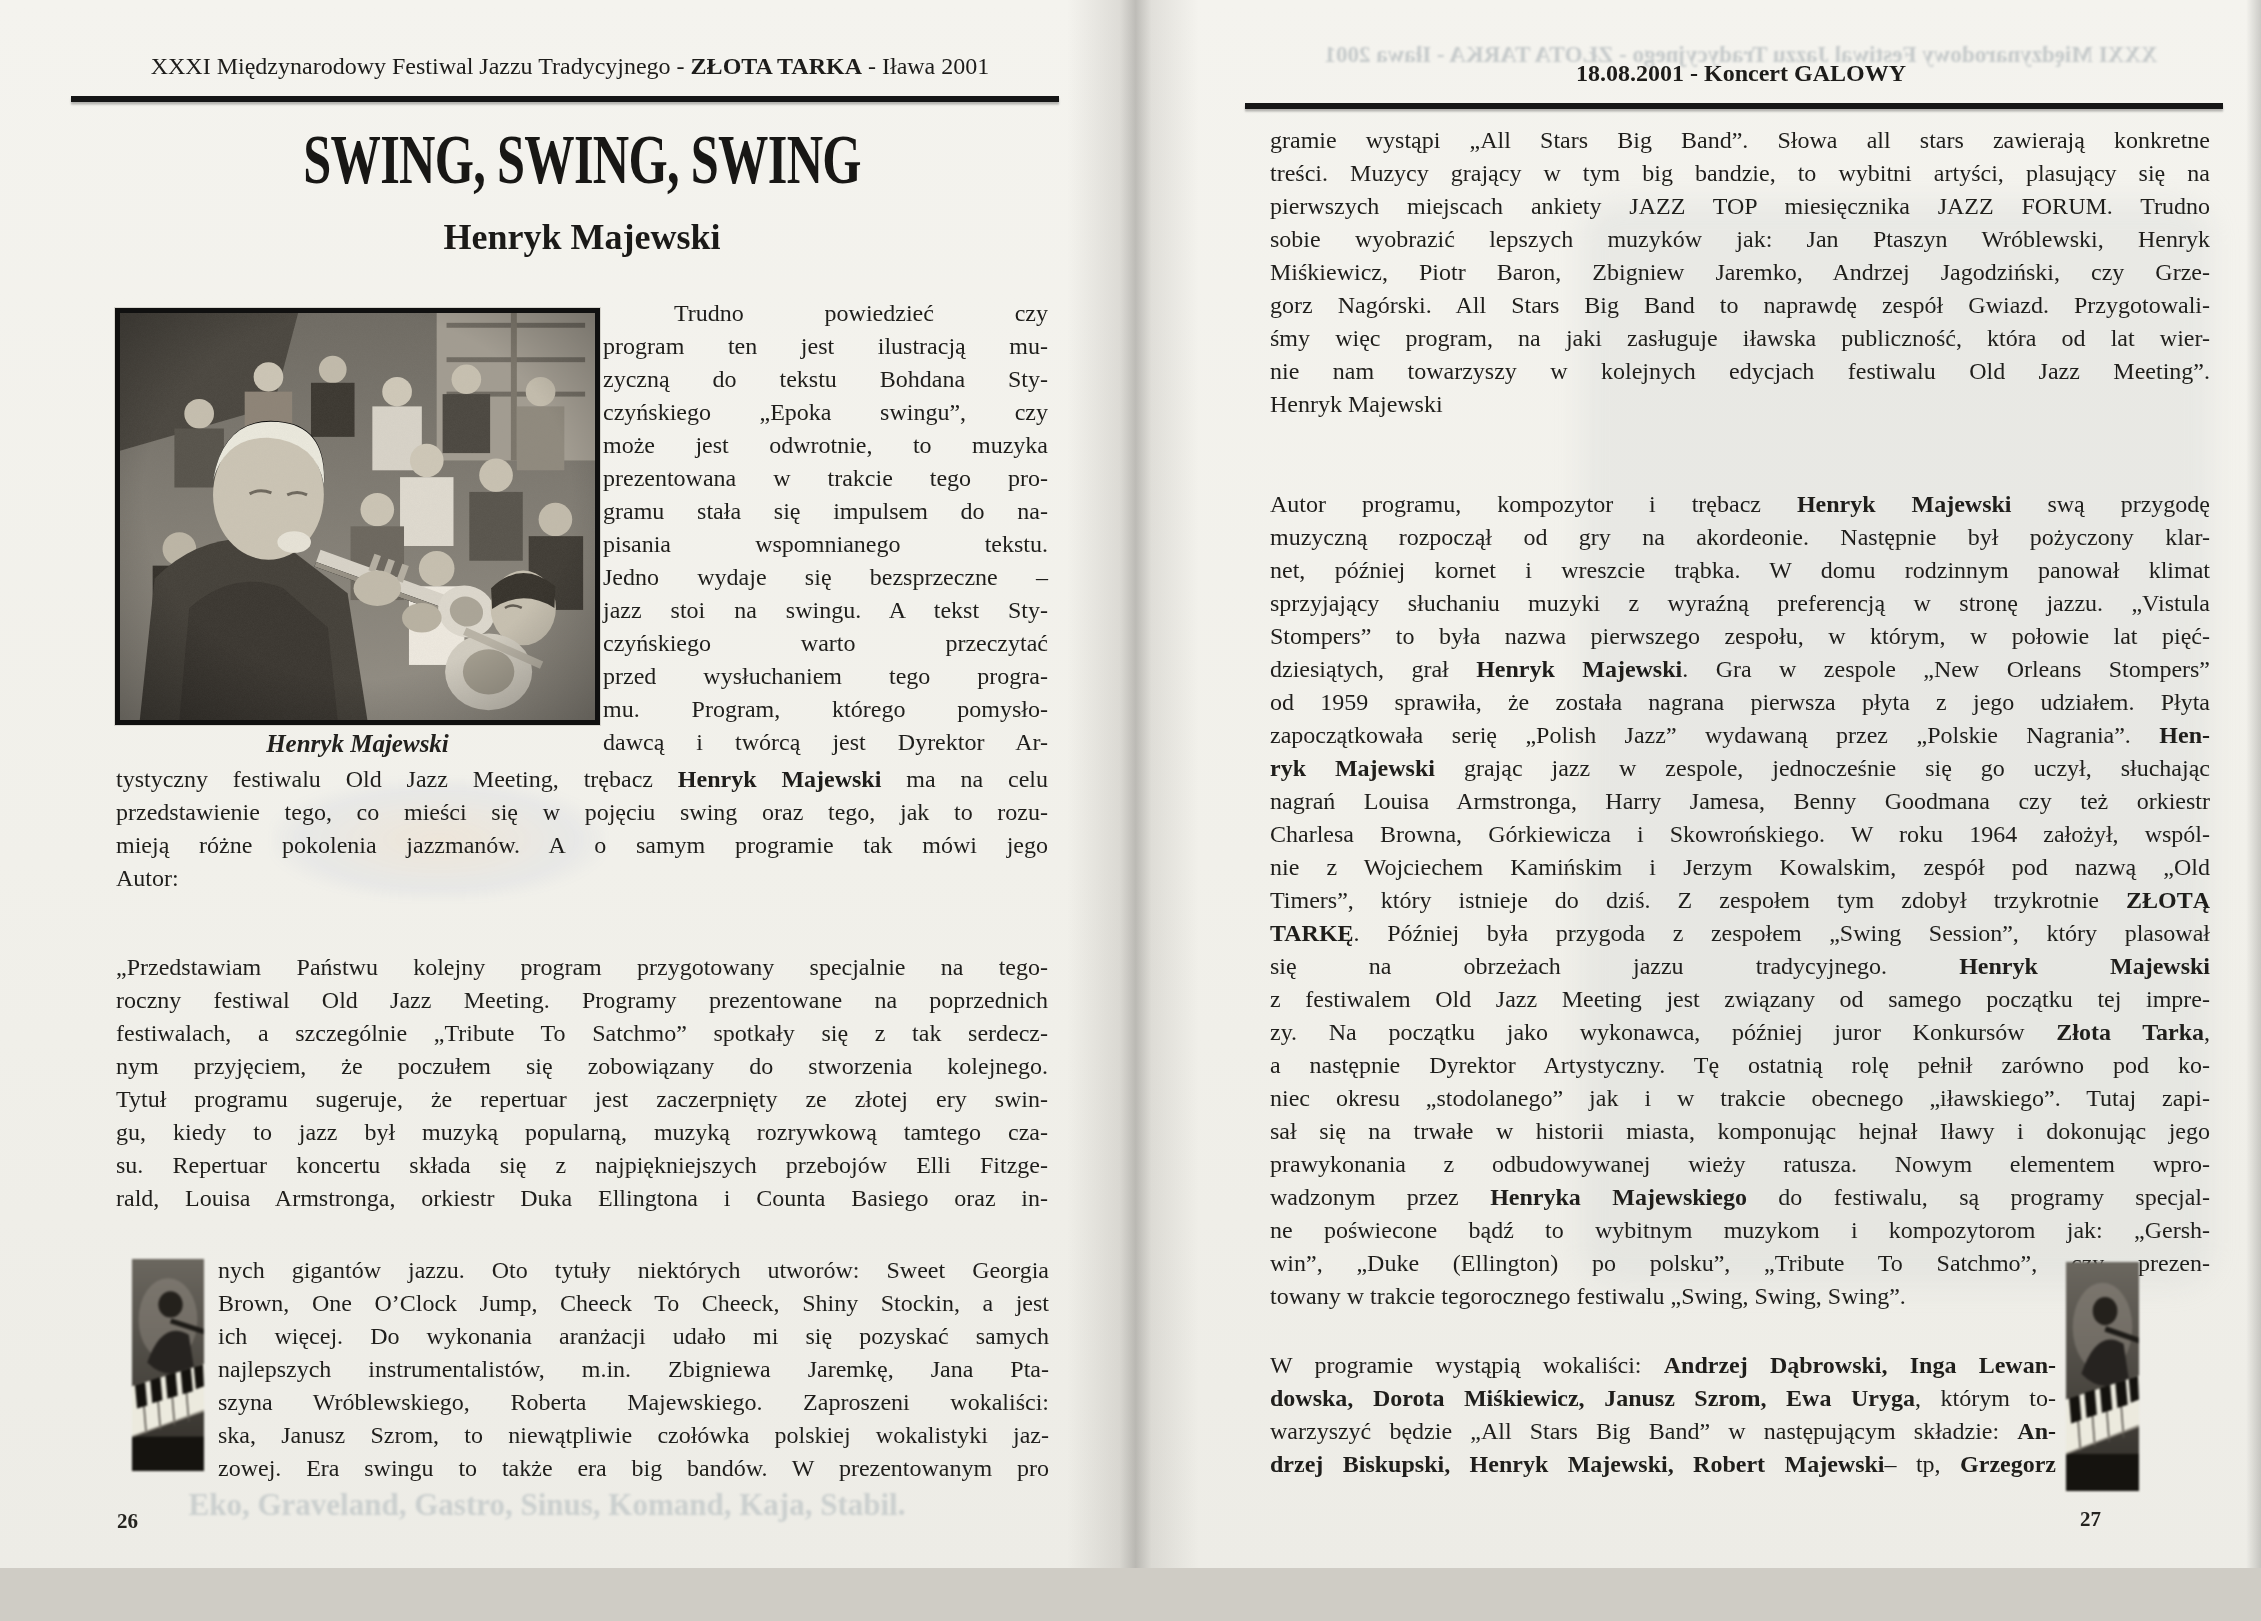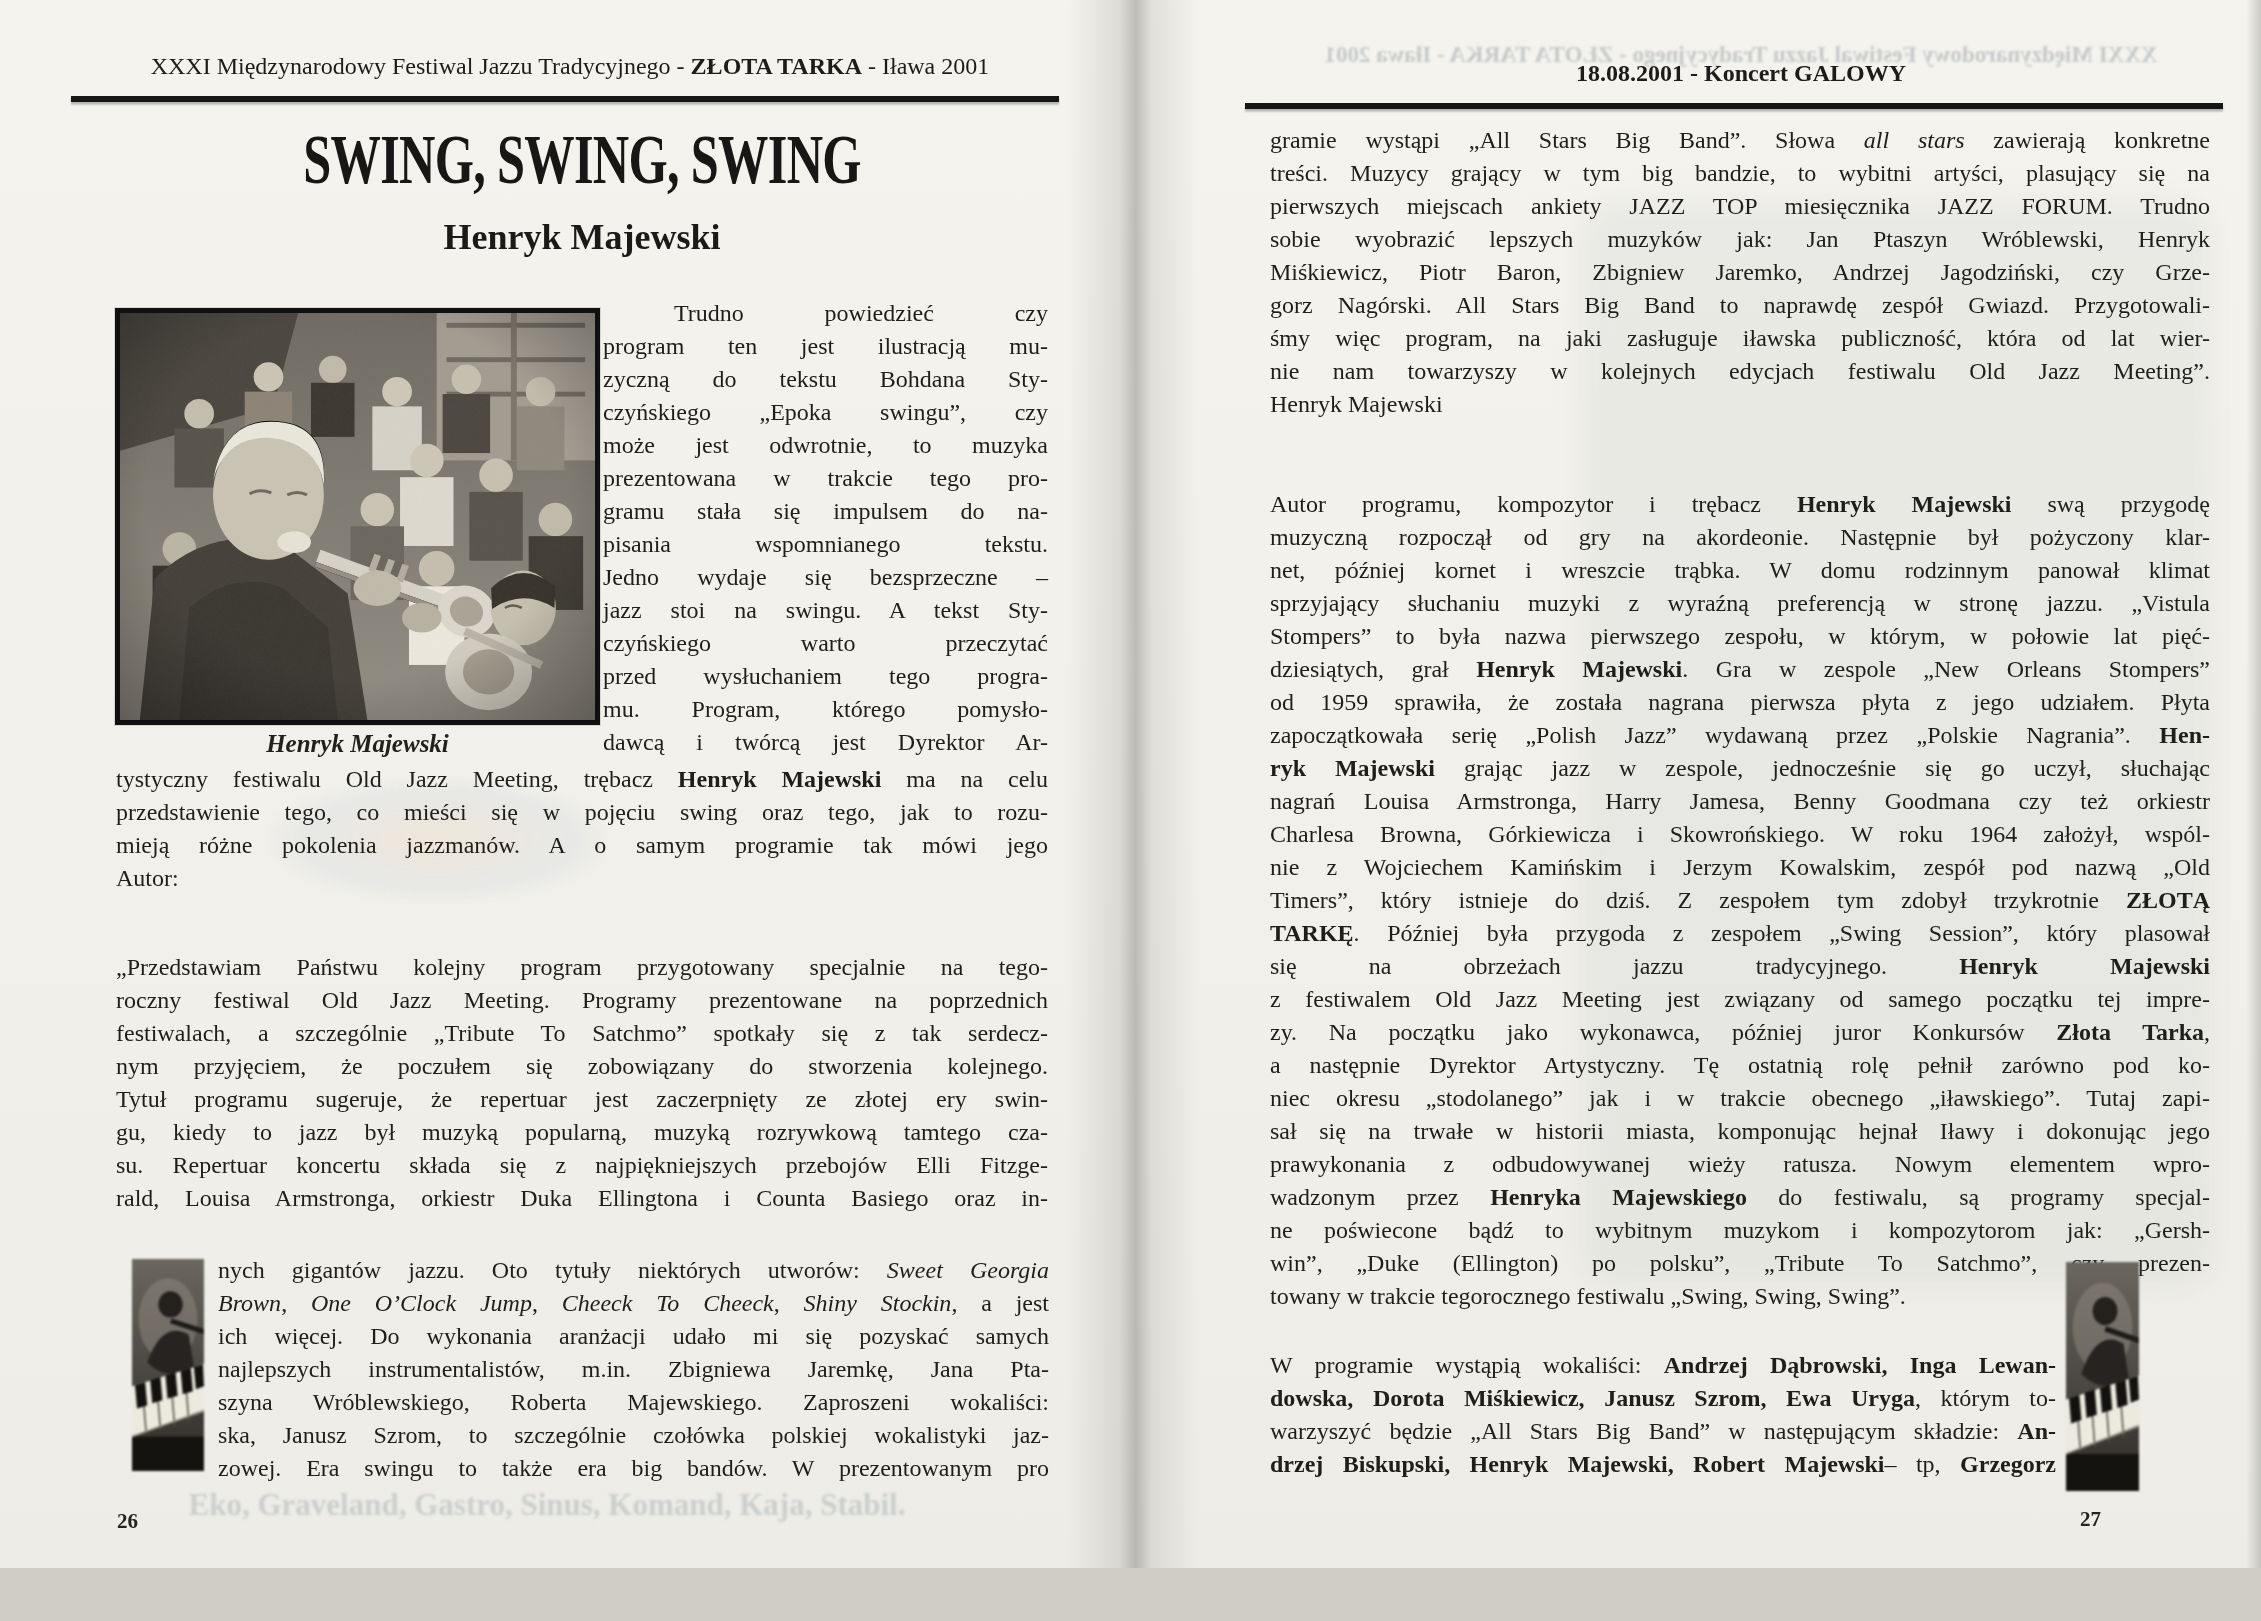--- a/index.html
+++ b/index.html
@@ -8,21 +8,21 @@
     background:linear-gradient(180deg,#f4f3ee 0%,#f1f0ea 55%,#edece6 100%);
     font-family:"Liberation Serif",serif;color:#1d1c1a;
   }
   .page{position:absolute;inset:0;}
   
   .col{position:absolute;font-size:24px;color:#1f1e1b;}
   .line{height:33px;line-height:33px;text-align:justify;text-align-last:justify;text-justify:inter-word;}
   .line.al{text-align-last:left;}
   .line.ac{text-align:center;text-align-last:center;}
   .b{font-weight:700;}
-  .i{font-style:italic;}
+  .i{}
   
   .hdr{position:absolute;font-size:24px;}
   .hdr .line{height:36px;line-height:36px;}
   .rule{position:absolute;height:6px;background:#161616;box-shadow:0 2.5px 2px rgba(30,30,30,.30);}
   .title{position:absolute;left:179px;top:120px;width:806px;margin:0;text-align:center;
          font-size:70px;font-weight:700;letter-spacing:-1px;white-space:nowrap;
          transform:scaleX(.72);transform-origin:center;color:#18171 5;color:#181715;}
   .subtitle{position:absolute;left:179px;top:216px;width:806px;margin:0;text-align:center;
             font-size:36px;font-weight:700;color:#1b1a18;}
   .photo{position:absolute;left:115px;top:308px;width:485px;height:417px;margin:0;
@@ -188,21 +188,21 @@
         <div class="line"><span>su. Repertuar koncertu składa się z najpiękniejszych przebojów Elli Fitzge-</span></div>
         <div class="line"><span>rald, Louisa Armstronga, orkiestr Duka Ellingtona i Counta Basiego oraz in-</span></div>
       </div>
 
     <div class="col" style="left:218px;top:1218px;width:831px;margin-top:36px;">
         <div class="line"><span>nych gigantów jazzu. Oto tytuły niektórych utworów: </span><span class="i">Sweet Georgia</span></div>
         <div class="line"><span class="i">Brown</span><span>, </span><span class="i">One O’Clock Jump</span><span>, </span><span class="i">Cheeck To Cheeck</span><span>, </span><span class="i">Shiny Stockin</span><span>, a jest</span></div>
         <div class="line"><span>ich więcej. Do wykonania aranżacji udało mi się pozyskać samych</span></div>
         <div class="line"><span>najlepszych instrumentalistów, m.in. Zbigniewa Jaremkę, Jana Pta-</span></div>
         <div class="line"><span>szyna Wróblewskiego, Roberta Majewskiego. Zaproszeni wokaliści:</span></div>
-        <div class="line"><span>ska, Janusz Szrom, to szczególnie czołówka polskiej wokalistyki jaz-</span></div>
+        <div class="line"><span>ska, Janusz Szrom, to niewątpliwie czołówka polskiej wokalistyki jaz-</span></div>
         <div class="line"><span>zowej. Era swingu to także era big bandów. W prezentowanym pro</span></div>
       </div>
 
     <div class="strip" style="left:132px;top:1259px;width:72px;height:212px;">
       <svg viewBox="0 0 142 420" preserveAspectRatio="none">
         <defs>
             <linearGradient id="sg1" x1="0" y1="0" x2="0" y2="1">
           <stop offset="0" stop-color="#6b675f"></stop>
               <stop offset="1" stop-color="#2f2c27"></stop>
             </linearGradient>

